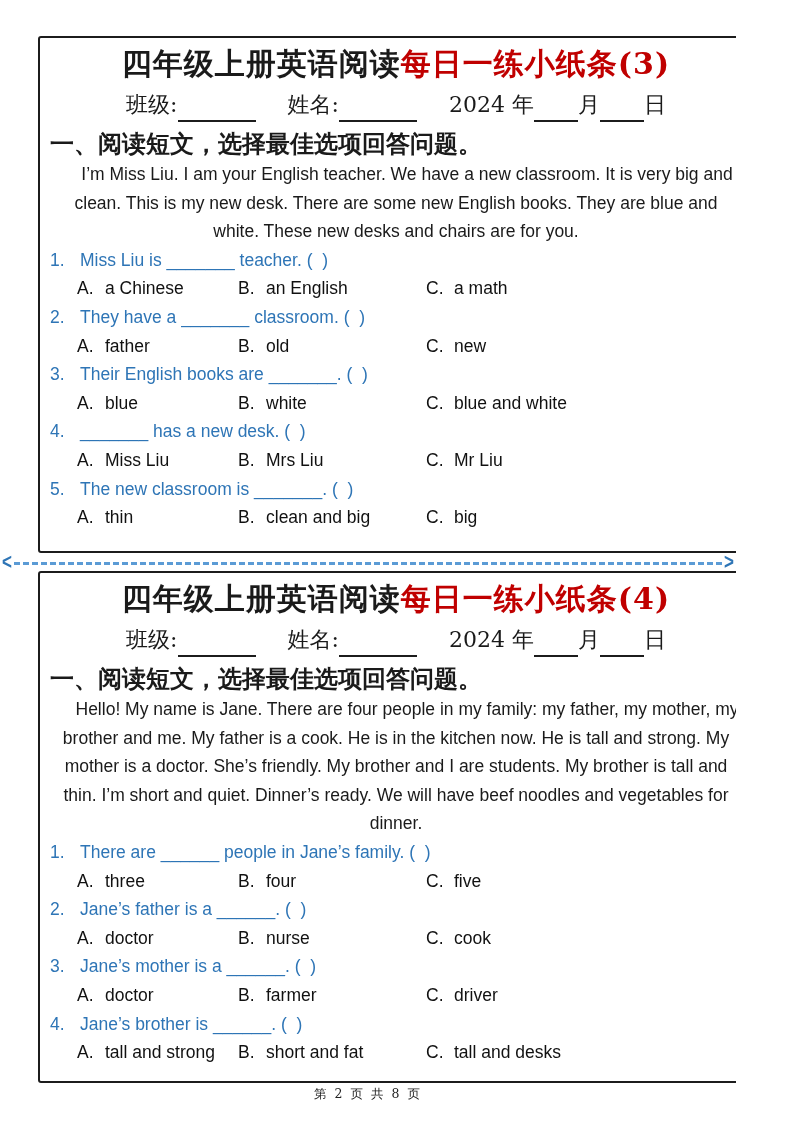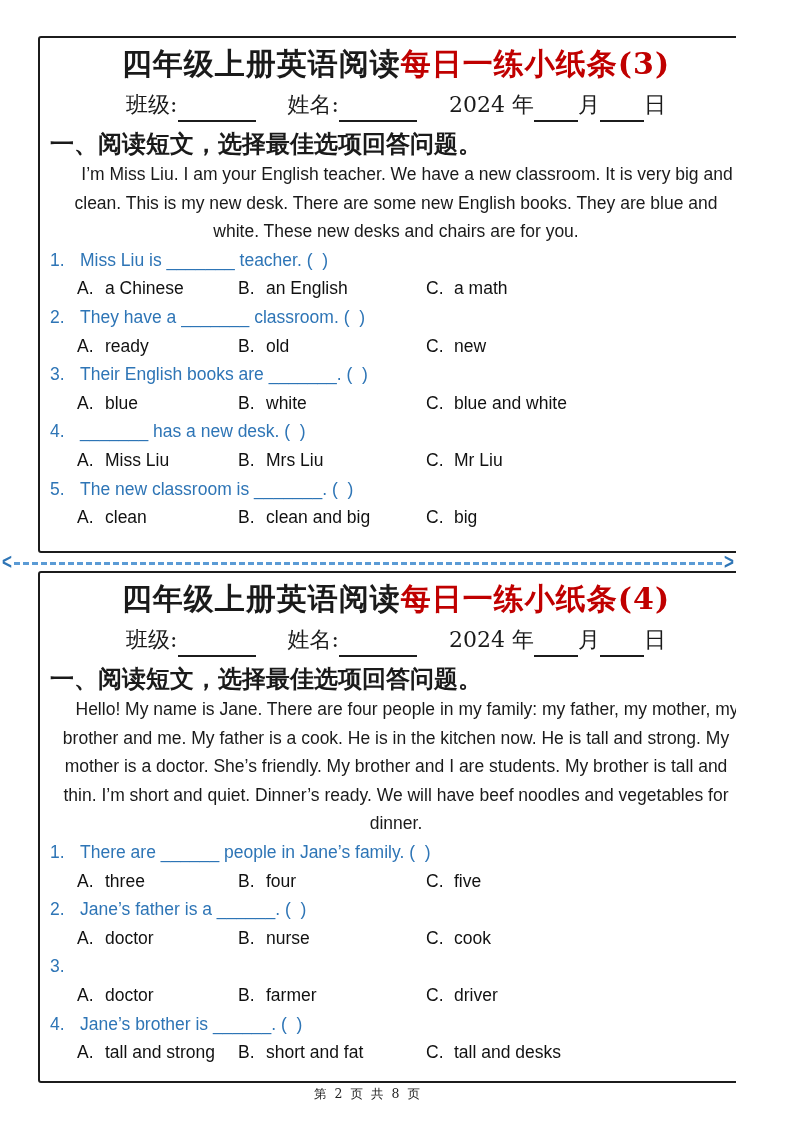--- a/index.html
+++ b/index.html
@@ -169,21 +169,21 @@
         <span class="opt opt-c"><span class="opt-label">C.</span><span>a math</span></span>
       </div>
     </div>
 
     <div class="q-block">
       <div class="q-line">
         <span class="q-num">2.</span>
         <span class="q-text">They have a _______ classroom. (&nbsp;&nbsp;)</span>
       </div>
       <div class="opt-row">
-        <span class="opt opt-a"><span class="opt-label">A.</span><span>ready</span></span>
+        <span class="opt opt-a"><span class="opt-label">A.</span><span>father</span></span>
         <span class="opt opt-b"><span class="opt-label">B.</span><span>old</span></span>
         <span class="opt opt-c"><span class="opt-label">C.</span><span>new</span></span>
       </div>
     </div>
 
     <div class="q-block">
       <div class="q-line">
         <span class="q-num">3.</span>
         <span class="q-text">Their English books are _______. (&nbsp;&nbsp;)</span>
       </div>
@@ -205,21 +205,21 @@
         <span class="opt opt-c"><span class="opt-label">C.</span><span>Mr Liu</span></span>
       </div>
     </div>
 
     <div class="q-block">
       <div class="q-line">
         <span class="q-num">5.</span>
         <span class="q-text">The new classroom is _______. (&nbsp;&nbsp;)</span>
       </div>
       <div class="opt-row">
-        <span class="opt opt-a"><span class="opt-label">A.</span><span>clean</span></span>
+        <span class="opt opt-a"><span class="opt-label">A.</span><span>thin</span></span>
         <span class="opt opt-b"><span class="opt-label">B.</span><span>clean and big</span></span>
         <span class="opt opt-c"><span class="opt-label">C.</span><span>big</span></span>
       </div>
     </div>
   </div>
 
   <div class="cut-divider">
     <span class="arrow">&lt;</span>
     <span class="dash-line"></span>
     <span class="arrow">&gt;</span>
@@ -272,20 +272,21 @@
       <div class="opt-row">
         <span class="opt opt-a"><span class="opt-label">A.</span><span>doctor</span></span>
         <span class="opt opt-b"><span class="opt-label">B.</span><span>nurse</span></span>
         <span class="opt opt-c"><span class="opt-label">C.</span><span>cook</span></span>
       </div>
     </div>
 
     <div class="q-block">
       <div class="q-line">
         <span class="q-num">3.</span>
+        <span class="q-text">Jane’s mother is a ______. (&nbsp;&nbsp;)</span>
       </div>
       <div class="opt-row">
         <span class="opt opt-a"><span class="opt-label">A.</span><span>doctor</span></span>
         <span class="opt opt-b"><span class="opt-label">B.</span><span>farmer</span></span>
         <span class="opt opt-c"><span class="opt-label">C.</span><span>driver</span></span>
       </div>
     </div>
 
     <div class="q-block">
       <div class="q-line">

